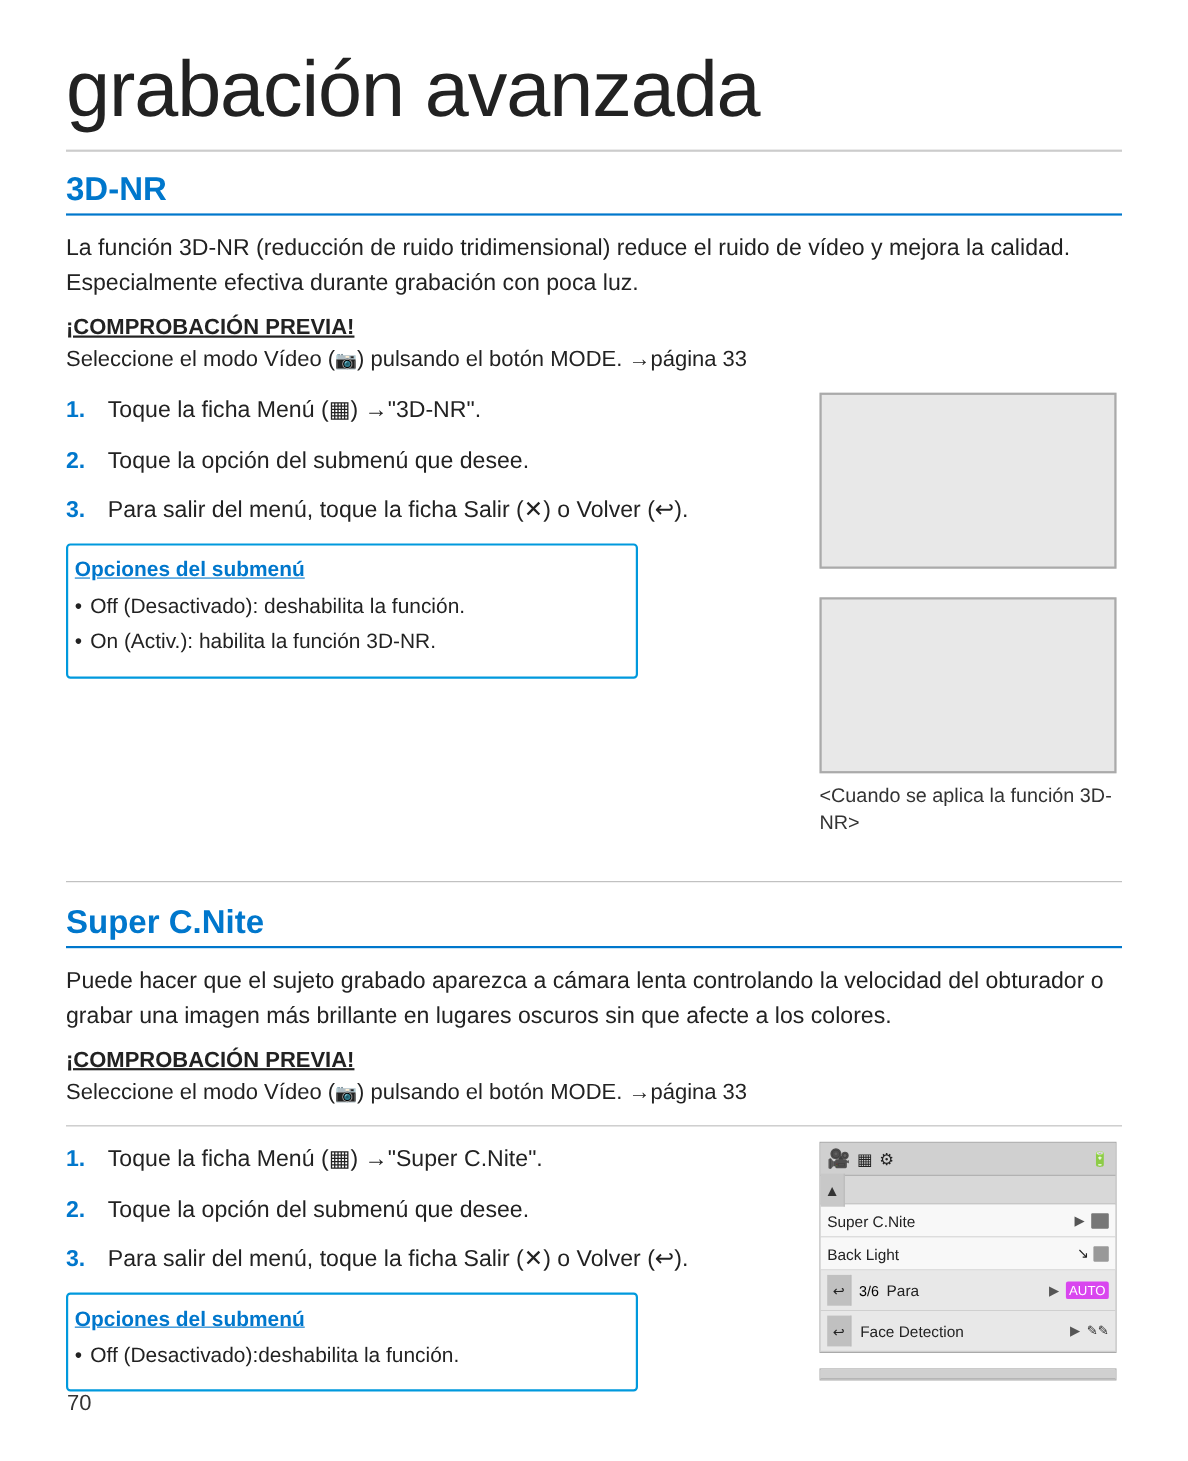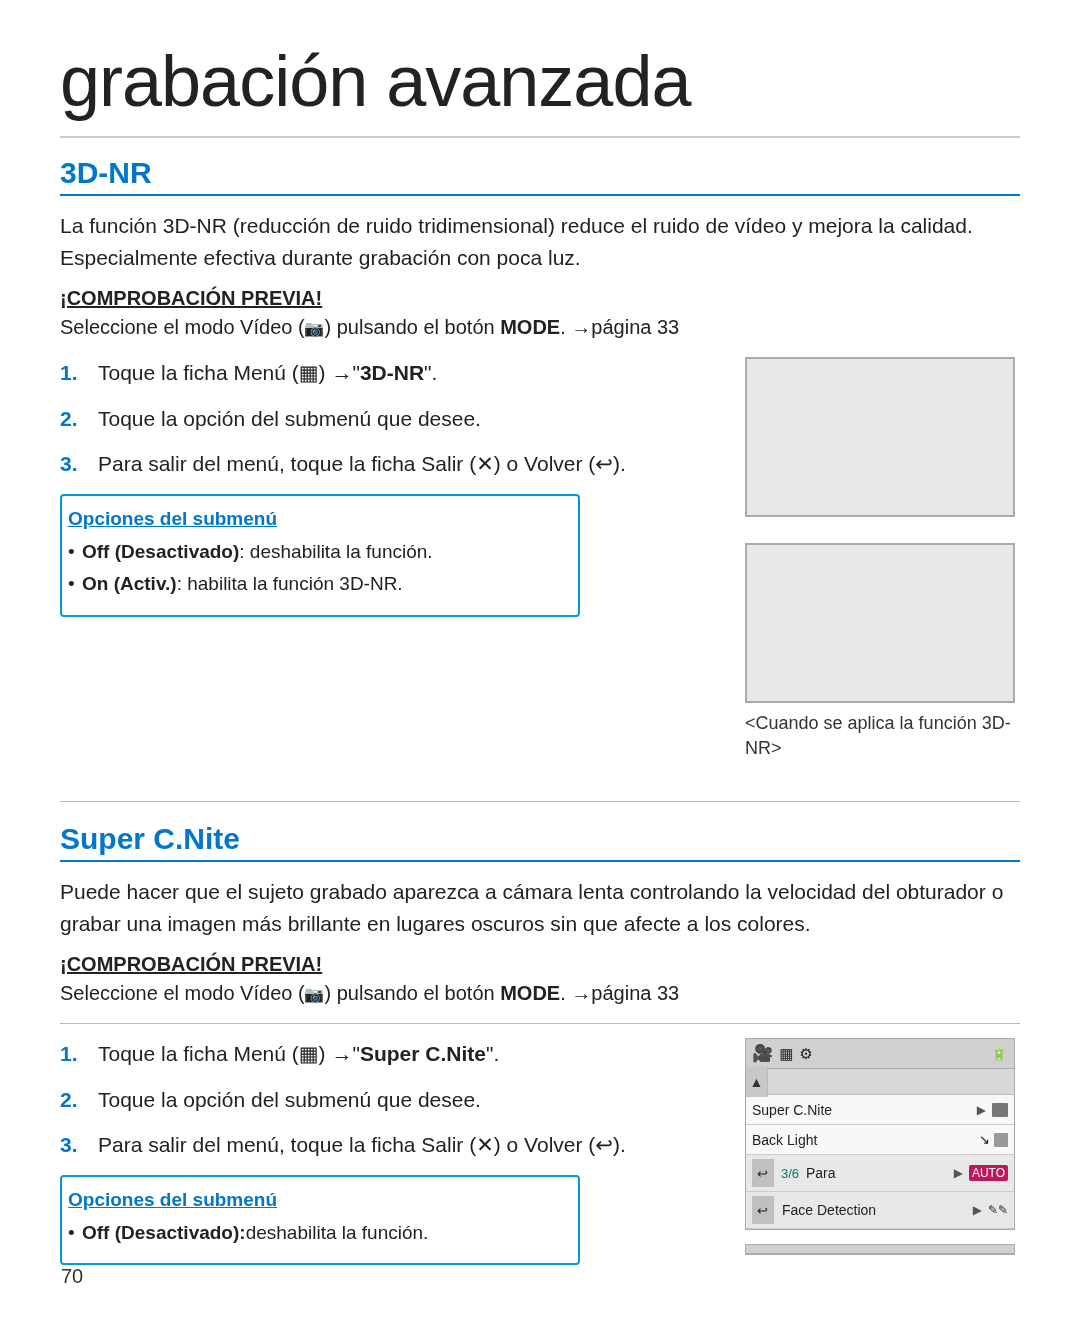--- a/index.html
+++ b/index.html
@@ -130,21 +130,21 @@
 
     .section-3d { margin-bottom: 40px; }
     .section-super { margin-bottom: 20px; }
 
     .divider {
       border: none;
       border-top: 1px solid #bbb;
       margin: 24px 0 20px 0;
     }
 
-    .bold { font-weight: bold; }
+    .bold { font-weight: normal; }
 
     .page-num {
       position: absolute;
       bottom: 40px;
       left: 61px;
       font-size: 20px;
       color: #333;
     }
 
     
@@ -194,21 +194,21 @@
       width: 22px;
       min-width: 22px;
       height: 30px;
       font-size: 14px;
       color: #333;
       border-right: 1px solid #bbb;
     }
 
     .cam-page {
       font-size: 13px;
-      color: #0f766e;
+      color: #000000;
       min-width: 24px;
       display: flex;
       align-items: center;
       justify-content: center;
     }
 
     .cam-back {
       background: #c8c8c8;
       display: flex;
       align-items: center;
@@ -354,21 +354,21 @@
           <span class="cam-row-label">Back Light</span>
           <span style="font-size:13px;">↘</span>
           <span class="small-icon-sq" style="background:#999; width:14px;"></span>
         </div>
 
         <div style="display:flex; align-items:center; border-bottom:1px solid #ccc; background:#e8e8e8; padding: 4px 6px; gap:4px; min-height:28px;">
           <div class="cam-back" style="background:#c0c0c0; font-size:13px;">↩</div>
           <span class="cam-page">3/6</span>
           <span class="cam-row-label">Para</span>
           <span class="cam-arrow">▶</span>
-          <span style="font-size:12px; background:#be185d; color:#fff; padding:1px 3px; border-radius:2px;">AUTO</span>
+          <span style="font-size:12px; background:#d946ef; color:#fff; padding:1px 3px; border-radius:2px;">AUTO</span>
         </div>
 
         <div class="cam-row" style="background:#e8e8e8;">
           <div class="cam-back" style="background:#c0c0c0; font-size:13px; margin-right:4px;">↩</div>
           <span class="cam-row-label">Face Detection</span>
           <span class="cam-arrow">▶</span>
           <span style="font-size:12px;">✎✎</span>
         </div>
       </div>
 

